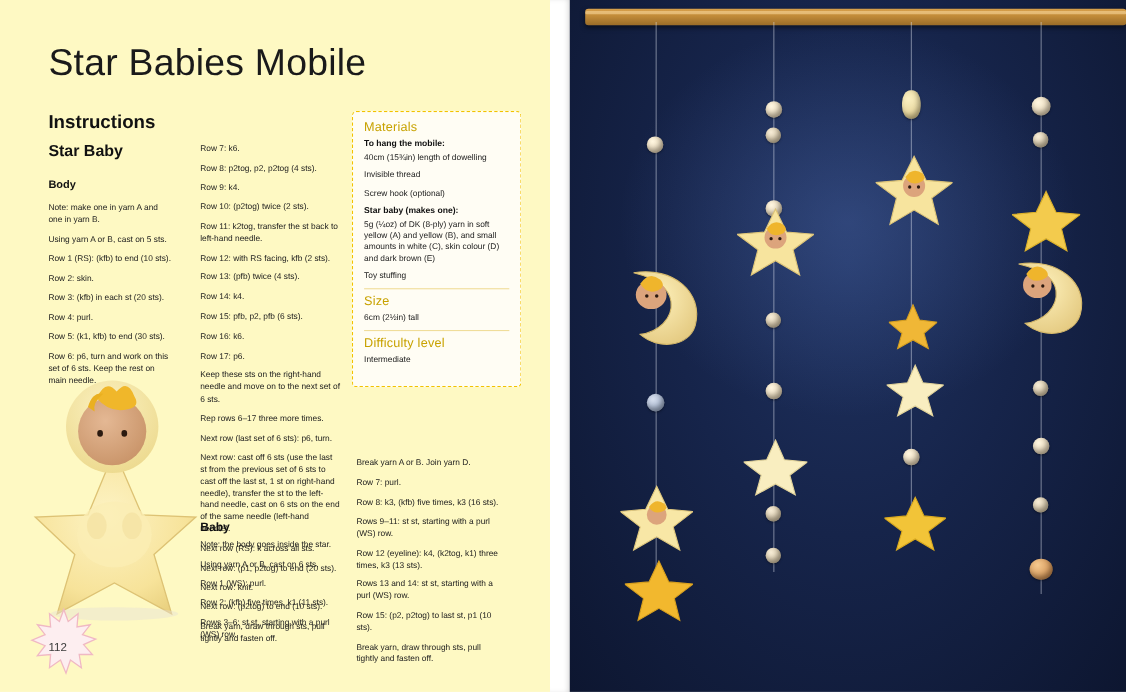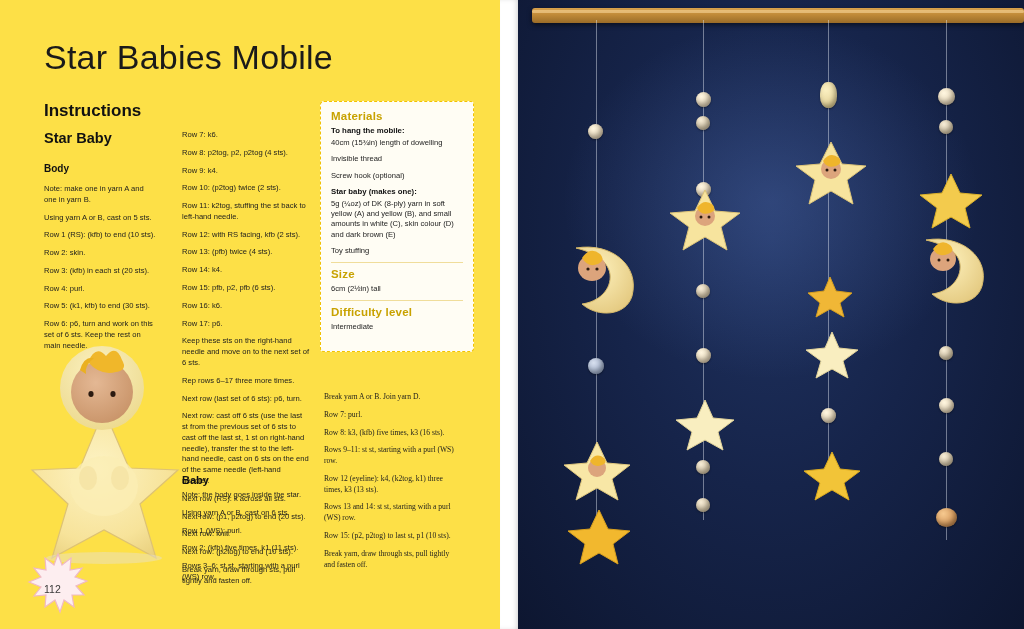--- a/index.html
+++ b/index.html
@@ -18,21 +18,21 @@
     width: 1024px;
     height: 629px;
     background: #ffffff;
   }
 
   
   .left-page {
     position: absolute;
     left: 0; top: 0;
     width: 500px; height: 629px;
-    background: #fde047;
+    background: #fef9c3;
     overflow: hidden;
   }
   .title {
     position: absolute;
     left: 44px; top: 38px;
     font-size: 34px;
     font-weight: 400;
     color: #1a1a1a;
     letter-spacing: 0.2px;
   }
@@ -60,21 +60,21 @@
   .col {
     position: absolute;
     font-size: 7.6px;
     line-height: 1.42;
     color: #1c1c1c;
   }
   .col p { margin: 0 0 7px 0; }
 
   #col1 { left: 44px; top: 184px; width: 112px; }
   #col2 { left: 182px; top: 130px; width: 128px; }
-  #col3 { left: 324px; top: 392px; width: 132px; font-family: Liberation Serif, serif; }
+  #col3 { left: 324px; top: 416px; width: 132px; }
 
   .sub-baby {
     position: absolute;
     left: 182px; top: 474px;
     font-size: 11px;
     font-weight: bold;
     color: #111;
   }
   #col2b {
     position: absolute;
@@ -91,21 +91,21 @@
     left: 320px; top: 101px;
     width: 132px;
     padding: 8px 10px 12px 10px;
     border: 1.6px dashed #f2c200;
     border-radius: 4px;
     background: #fffdf4;
   }
   .mat-title {
     font-size: 11.5px;
     color: #c8a200;
-    font-weight: bold;
+    font-weight: normal;
     margin-bottom: 4px;
     letter-spacing: .2px;
   }
   .mat-sub {
     font-size: 7.8px;
     font-weight: bold;
     color: #111;
     margin-bottom: 3px;
   }
   .mat-item {
@@ -222,21 +222,21 @@
       <p>Row 4: purl.</p>
       <p>Row 5: (k1, kfb) to end (30 sts).</p>
       <p>Row 6: p6, turn and work on this set of 6 sts. Keep the rest on main needle.</p>
     </div>
 
     <div class="col" id="col2">
       <p>Row 7: k6.</p>
       <p>Row 8: p2tog, p2, p2tog (4 sts).</p>
       <p>Row 9: k4.</p>
       <p>Row 10: (p2tog) twice (2 sts).</p>
-      <p>Row 11: k2tog, stuffing the st back to left-hand needle.</p>
+      <p>Row 11: k2tog, transfer the st back to left-hand needle.</p>
       <p>Row 12: with RS facing, kfb (2 sts).</p>
       <p>Row 13: (pfb) twice (4 sts).</p>
       <p>Row 14: k4.</p>
       <p>Row 15: pfb, p2, pfb (6 sts).</p>
       <p>Row 16: k6.</p>
       <p>Row 17: p6.</p>
       <p>Keep these sts on the right-hand needle and move on to the next set of 6 sts.</p>
       <p>Rep rows 6–17 three more times.</p>
       <p>Next row (last set of 6 sts): p6, turn.</p>
       <p>Next row: cast off 6 sts (use the last st from the previous set of 6 sts to cast off the last st, 1 st on right-hand needle), transfer the st to the left-hand needle, cast on 6 sts on the end of the same needle (left-hand needle).</p>

